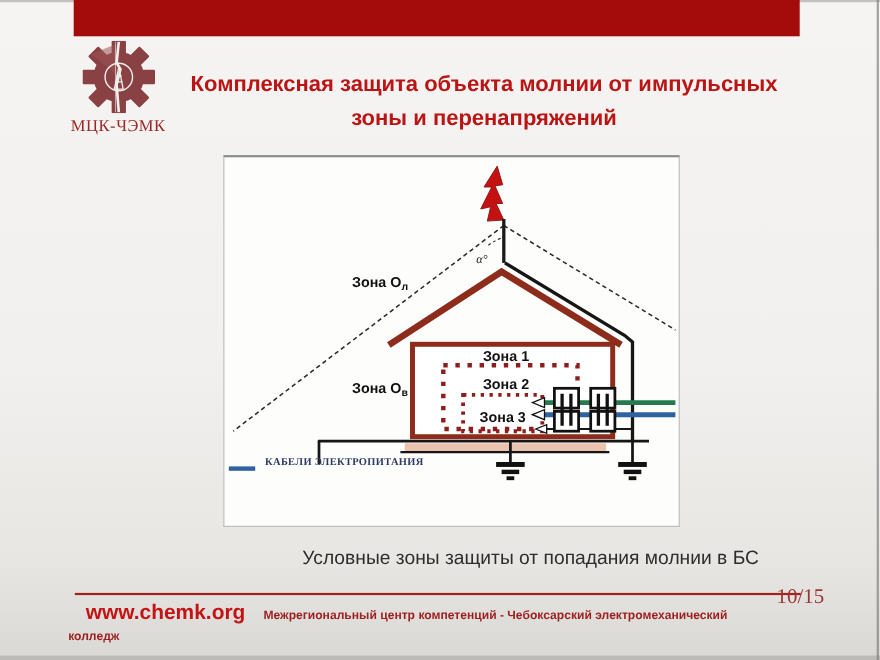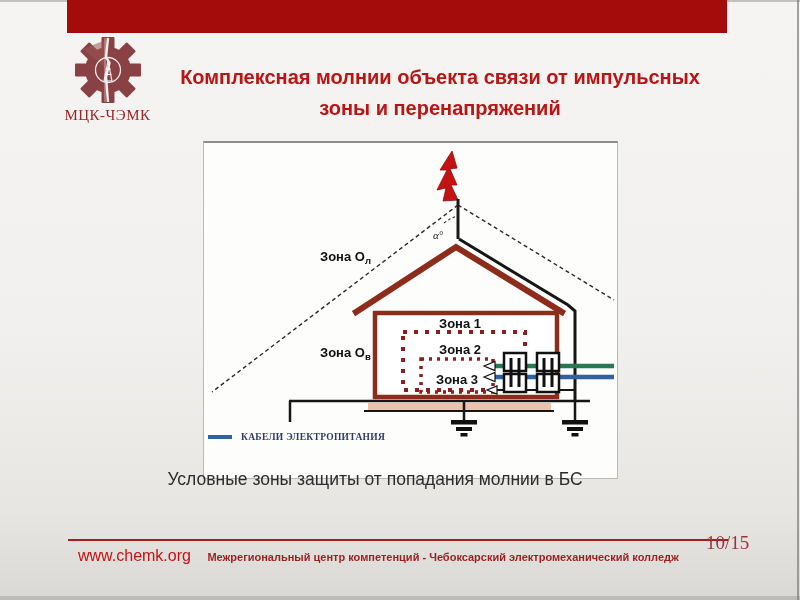--- a/index.html
+++ b/index.html
@@ -25,38 +25,38 @@
     font-size:20px;font-weight:bold;color:#bb1414;line-height:31px;z-index:2;
   }
 
   .diagram{
     position:absolute;left:203px;top:141px;width:413px;height:335px;
     background:#fdfdfc;border:1px solid #b9b9b9;border-top:2px solid #8c8c8c;z-index:2;
   }
   .diagram svg{position:absolute;left:0;top:0;}
 
   .legend{position:absolute;left:4px;top:272px;width:360px;}
-  .legend-row{display:flex;align-items:flex-start;margin-bottom:3px;margin-top:16px;}
+  .legend-row{display:flex;align-items:flex-end;margin-bottom:3px;}
   .legend-dash{width:24px;height:4px;margin:4px 9px 0 0;flex:0 0 24px;}
   .legend-dash.c0{background:#2e62a1;}
   .legend-dash.c1{background:#27794f;}
   .legend-dash.c2{background:#141414;height:3px;}
   .legend-label{
     font-family:"Liberation Serif",serif;font-weight:bold;font-size:9.5px;
     color:#2e3a63;letter-spacing:.3px;line-height:12.5px;max-width:300px;
   }
 
   .caption{
-    position:absolute;left:60px;top:469px;width:630px;text-align:center;
+    position:absolute;left:60px;top:497px;width:630px;text-align:right;
     font-size:17.5px;color:#2d2d2d;z-index:2;
   }
 
   .footer-divider{position:absolute;left:68px;top:539px;width:660px;height:2px;background:#a32020;z-index:2;}
   .footer-block{position:absolute;left:62px;top:547px;width:648px;text-indent:16px;z-index:2;}
-  .footer-url{font-size:16px;font-weight:normal;color:#c31313;}
+  .footer-url{font-size:19px;font-weight:bold;color:#c31313;}
   .footer-org{font-size:11px;font-weight:bold;color:#9b1f1f;margin-left:12px;}
   .page-num{
     position:absolute;left:706px;top:532px;font-family:"Liberation Serif",serif;
     font-size:19px;color:#9a3535;z-index:2;
   }
 
   .svg-label{font-family:"Liberation Sans",sans-serif;font-weight:bold;font-size:13px;fill:#111;}
   .svg-sub{font-size:9.5px;}
   .svg-alpha{font-family:"Liberation Serif",serif;font-style:italic;font-size:11px;fill:#222;}
 </style>
@@ -90,21 +90,21 @@
           <path d="M33 24 L37 44"></path>
         <path d="M30.4 32 L35.6 32"></path>
           <path d="M29.6 37.5 L36.4 37.5"></path>
         <path d="M29 44 L37 44"></path>
       </g>
     </g>
   </svg>
   <div class="logo-text">МЦК-ЧЭМК</div>
 
   <div class="title">
-    <div>Комплексная молнии объекта связи от импульсных</div>
+    <div>Комплексная защита объекта молнии от импульсных</div>
     <div>зоны и перенапряжений</div>
   </div>
 
   <div class="diagram">
     <svg width="413" height="335" viewBox="0 0 413 335">
 
       <g stroke="#2a2a2a" stroke-width="1.4" stroke-dasharray="4 3" fill="none">
         <path d="M254 62 L8 249"></path>
         <path d="M254 62 L410 157"></path>
       </g>

